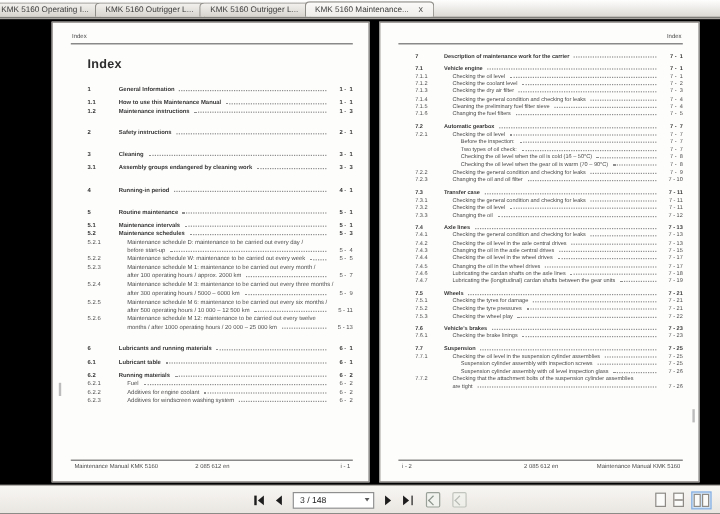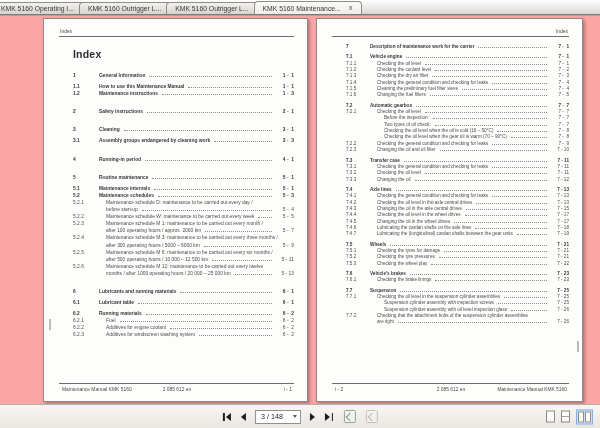--- a/index.html
+++ b/index.html
@@ -7,21 +7,21 @@
   body{position:relative;background:#a8a5a1;font-family:"Liberation Sans",sans-serif;-webkit-font-smoothing:antialiased;}
 
   
   .tabbar{position:absolute;top:0;left:0;right:0;height:15px;background:linear-gradient(#fefefe,#dcd9d4);border-bottom:1px solid #7e7c78;display:flex;align-items:flex-end;z-index:5;}
   .tab{height:12px;margin:0 -5px 0 0;padding:0 9px 0 8px;display:flex;align-items:center;font-size:6.8px;color:#3a3a3a;background:linear-gradient(#f3f1ee,#d7d4ce);border:1px solid #8f8d88;border-bottom:none;border-radius:4px 4px 0 0;white-space:nowrap;position:relative;z-index:1;}
   .tab:first-child{margin-left:-8px;}
   .tab.active{background:linear-gradient(#fbfaf8,#efedea);height:13px;z-index:3;}
   .tab-close{margin-left:8px;font-size:7.5px;color:#4f4f4f;line-height:1;}
 
   
-  .viewport{position:absolute;top:16px;left:0;right:0;bottom:24px;background:#fca5a5;}
+  .viewport{position:absolute;top:16px;left:0;right:0;bottom:24px;background:#000000;}
   .page{position:absolute;top:2px;bottom:2px;background:#fdfdfc;border:0.5px solid #8c8985;box-shadow:2px 2px 3px rgba(0,0,0,.28);display:flex;flex-direction:column;padding:9px 13px 0 29px;}
   .page--left{left:43px;width:265px;}
   .page--right{left:316px;width:267px;}
 
   .phead{margin-left:-14px;border-bottom:0.8px solid #6d6d6d;padding:0 1px 2px 1px;font-size:5px;color:#4a4a4a;}
   .page--right .phead{text-align:right;}
   .ptitle{font-size:10.5px;font-weight:bold;color:#2d2d2d;margin:11px 0 13px;letter-spacing:.2px;}
 
   .toc{display:block;}
   .page--right .toc{margin-top:7px;}
@@ -49,21 +49,21 @@
   .pmark--l{left:5px;top:300px;}
   .pmark--r{right:3px;top:322px;}
 
   
   .toolbar{position:absolute;left:0;right:0;bottom:0;height:24px;background:linear-gradient(#f8f6f3,#e9e6e1);border-top:1px solid #b3b0ab;z-index:5;}
   .nav{position:absolute;left:50%;top:50%;transform:translate(-50%,-50%);display:flex;align-items:center;gap:8px;}
   .navbtn{display:flex;align-items:center;gap:1.5px;height:14px;padding:0 1px;}
   .tri-l{width:0;height:0;border-top:4px solid transparent;border-bottom:4px solid transparent;border-right:5.5px solid #1d1d1d;}
   .tri-r{width:0;height:0;border-top:4px solid transparent;border-bottom:4px solid transparent;border-left:5.5px solid #1d1d1d;}
   .vbar{width:1.6px;height:8px;background:#1d1d1d;}
-  .pagebox{display:flex;align-items:center;width:46px;height:14px;background:#fff;border:1px solid #8f8f8f;}
+  .pagebox{display:flex;align-items:center;width:68px;height:14px;background:#fff;border:1px solid #8f8f8f;}
   .pagebox input{border:none;outline:none;flex:1;min-width:0;font-family:"Liberation Sans",sans-serif;font-size:7.2px;color:#1c1c1c;padding:0 0 0 5px;background:transparent;}
   .caret{width:0;height:0;border-left:2.6px solid transparent;border-right:2.6px solid transparent;border-top:3.6px solid #5a5a5a;margin-right:3px;}
   .hist{width:12px;height:13px;border:1px solid #9aa198;background:#f1f3ee;border-radius:1.5px;position:relative;margin-left:2px;}
   .hist::after{content:"";position:absolute;left:2px;top:3px;width:5px;height:5px;border-left:1.4px solid #8a938a;border-bottom:1.4px solid #8a938a;transform:rotate(45deg);}
   .hist.dim{opacity:.55;}
 
   .layouts{position:absolute;right:7px;top:50%;transform:translateY(-50%);display:flex;gap:6px;align-items:center;}
   .lay{width:9px;height:12px;border:1px solid #8e8b86;background:#fbfbfa;}
   .lay--cont{background:linear-gradient(#fbfbfa 42%,#a5a29d 42%,#a5a29d 56%,#fbfbfa 56%);}
   .laysel{display:flex;gap:1.5px;padding:1px;background:#cfe3f8;border:1px solid #86aede;}

